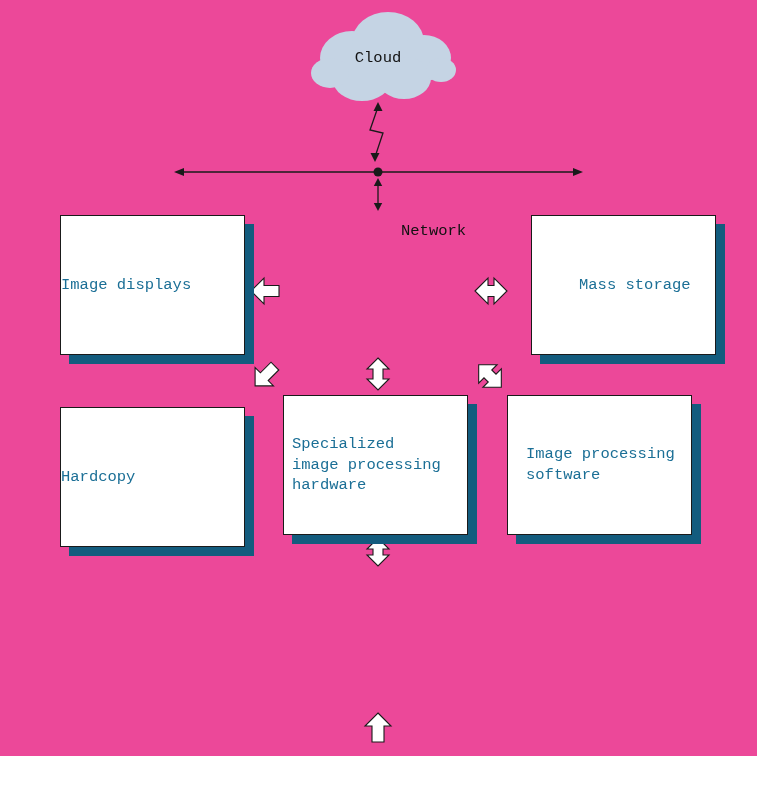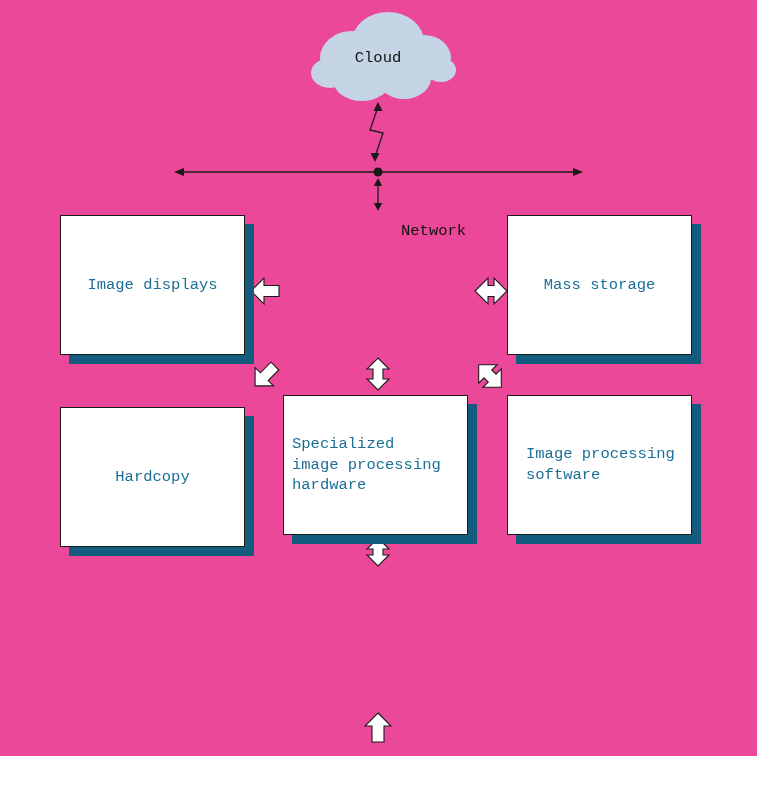--- a/index.html
+++ b/index.html
@@ -14,21 +14,21 @@
   .layer{position:absolute;left:0;top:0;width:757px;height:803px;}
   .box{
     position:absolute;
     width:185px;
     height:140px;
     background:#ffffff;
     border:1px solid #1a1a1a;
     box-shadow:9px 9px 0 0 #135c7e;
     display:flex;
     align-items:center;
-    justify-content:center;
+    justify-content:flex-start;
     color:#1b6f96;
     font-size:15.5px;
     line-height:1.35;
     text-align:center;
     box-sizing:border-box;
   }
   .box .box-label{white-space:pre-line;}
   .box.left-text{justify-content:flex-start;text-align:left;}
   .caption{
     position:absolute;
@@ -114,21 +114,21 @@
   <div class="caption center" style="left:338px;top:48px;width:80px;">Cloud</div>
 
   <div class="caption" style="left:401px;top:177px;margin-top:44px;">Network</div>
 
 
   <div class="box" style="left:60px;top:215px;">
     <span class="box-label">Image displays</span>
   </div>
 
 
-  <div class="box" style="left:507px;top:215px;">
+  <div class="box" style="left:531px;top:215px;padding-left:47px;">
     <span class="box-label">Mass storage</span>
   </div>
 
   <div class="box" style="left:60px;top:395px;margin-top:12px;">
     <span class="box-label">Hardcopy</span>
   </div>
 
   <div class="box left-text" style="left:283px;top:395px;padding-left:8px;">
     <span class="box-label">Specialized
 image processing

